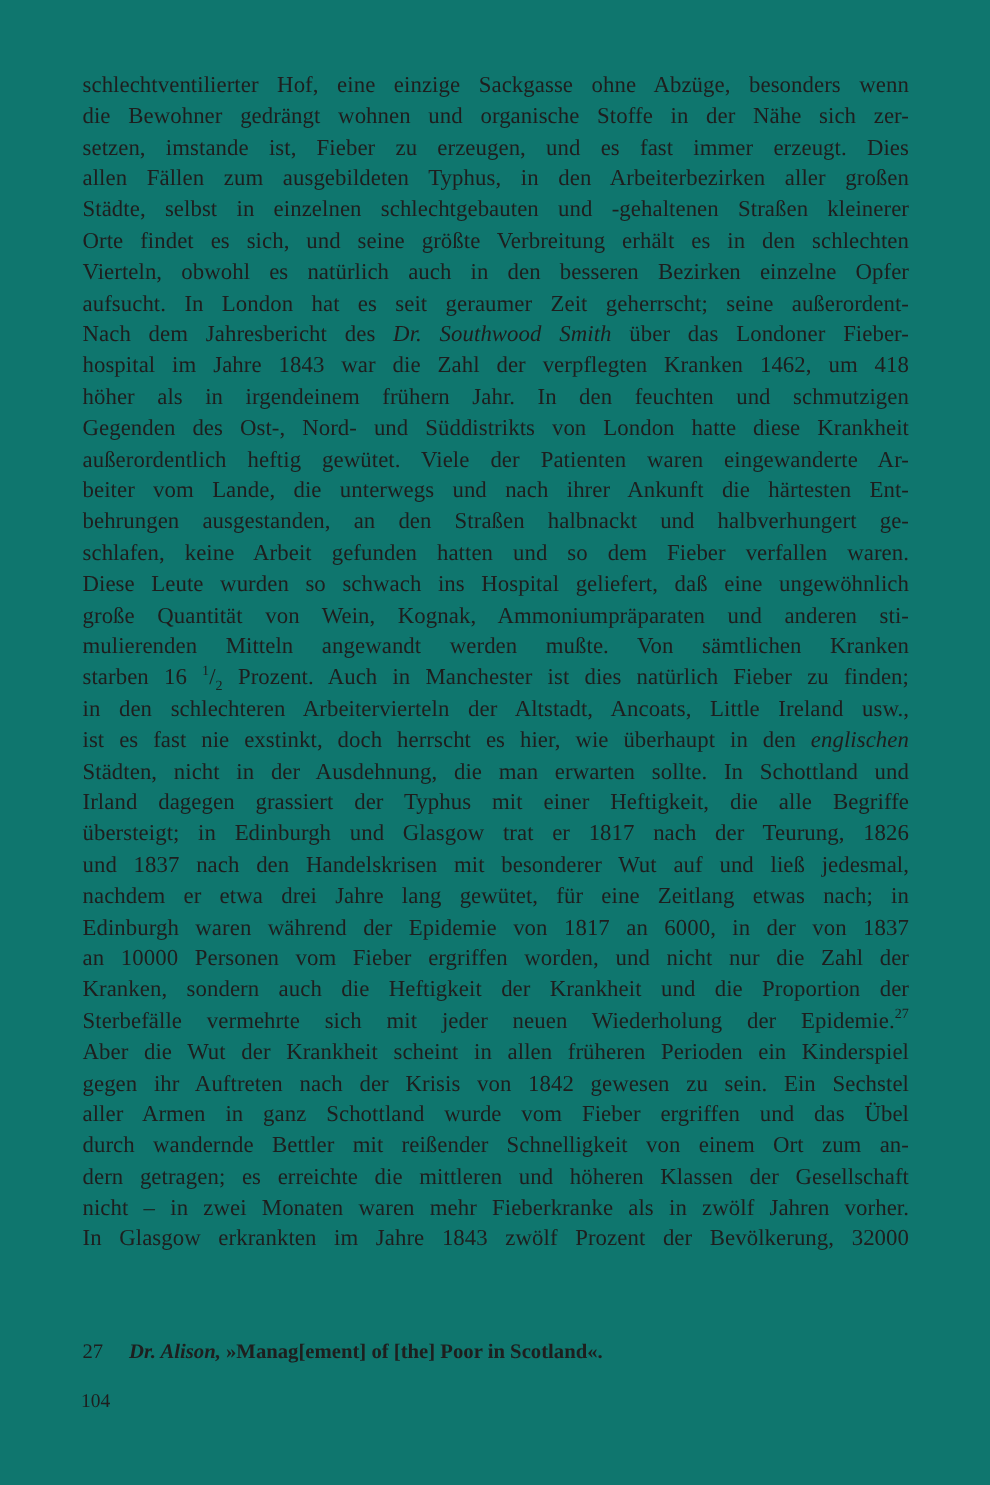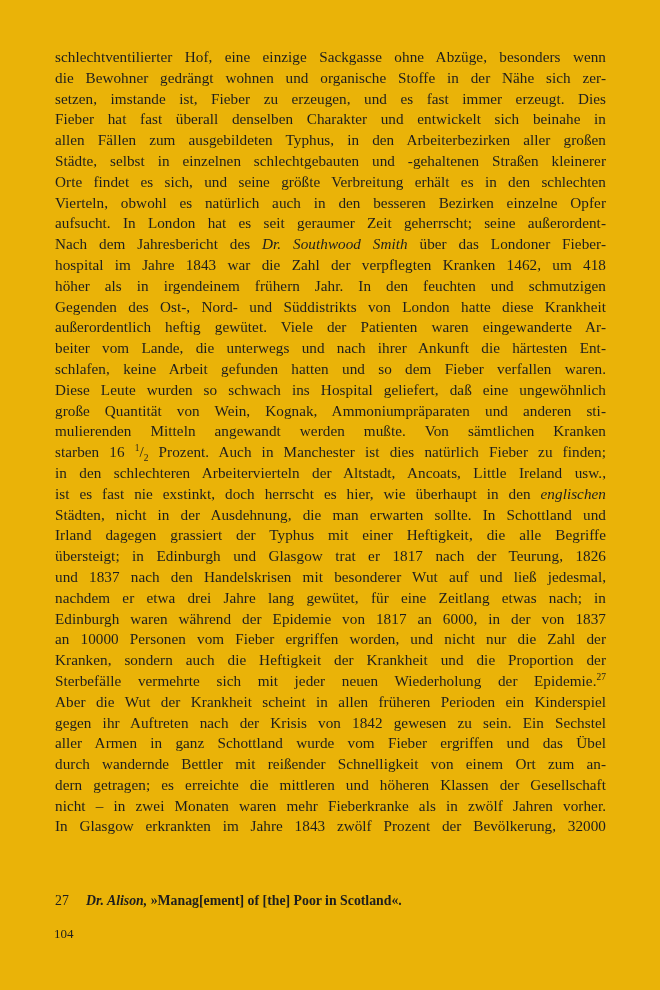--- a/index.html
+++ b/index.html
@@ -7,21 +7,21 @@
   body {
     background: #ffffff;
     color: #1e1e1e;
     font-family: "Liberation Serif", "DejaVu Serif", serif;
     position: relative;
     overflow: hidden;
   }
   .page {
     position: absolute;
     inset: 0;
-    background: #eab308;
+    background: #0f766e;
   }
   .body-text {
     position: absolute;
     left: 55px;
     top: 47px;
     width: 551px;
   }
   .text-line {
     font-size: 15.2px;
     line-height: 20.8px;
@@ -69,32 +69,32 @@
   }
 </style>
 </head>
 <body>
 
 <div class="page">
   <div class="body-text">
       <div class="text-line">schlechtventilierter Hof, eine einzige Sackgasse ohne Abzüge, besonders wenn</div>
       <div class="text-line">die Bewohner gedrängt wohnen und organische Stoffe in der Nähe sich zer-</div>
       <div class="text-line">setzen, imstande ist, Fieber zu erzeugen, und es fast immer erzeugt. Dies</div>
-      <div class="text-line">Fieber hat fast überall denselben Charakter und entwickelt sich beinahe in</div>
       <div class="text-line">allen Fällen zum ausgebildeten Typhus, in den Arbeiterbezirken aller großen</div>
       <div class="text-line">Städte, selbst in einzelnen schlechtgebauten und -gehaltenen Straßen kleinerer</div>
       <div class="text-line">Orte findet es sich, und seine größte Verbreitung erhält es in den schlechten</div>
       <div class="text-line">Vierteln, obwohl es natürlich auch in den besseren Bezirken einzelne Opfer</div>
       <div class="text-line">aufsucht. In London hat es seit geraumer Zeit geherrscht; seine außerordent-</div>
       <div class="text-line"><span class="run-normal">Nach dem Jahresbericht des </span><span class="run-italic">Dr. Southwood Smith</span><span class="run-normal"> über das Londoner Fieber-</span></div>
       <div class="text-line">hospital im Jahre 1843 war die Zahl der verpflegten Kranken 1462, um 418</div>
       <div class="text-line">höher als in irgendeinem frühern Jahr. In den feuchten und schmutzigen</div>
       <div class="text-line">Gegenden des Ost-, Nord- und Süddistrikts von London hatte diese Krankheit</div>
       <div class="text-line">außerordentlich heftig gewütet. Viele der Patienten waren eingewanderte Ar-</div>
       <div class="text-line">beiter vom Lande, die unterwegs und nach ihrer Ankunft die härtesten Ent-</div>
+      <div class="text-line">behrungen ausgestanden, an den Straßen halbnackt und halbverhungert ge-</div>
       <div class="text-line">schlafen, keine Arbeit gefunden hatten und so dem Fieber verfallen waren.</div>
       <div class="text-line">Diese Leute wurden so schwach ins Hospital geliefert, daß eine ungewöhnlich</div>
       <div class="text-line">große Quantität von Wein, Kognak, Ammoniumpräparaten und anderen sti-</div>
       <div class="text-line">mulierenden Mitteln angewandt werden mußte. Von sämtlichen Kranken</div>
       <div class="text-line"><span class="run-normal">starben 16 </span><span class="run-sup">1</span><span class="run-normal">/</span><span class="run-sub">2</span><span class="run-normal"> Prozent. Auch in Manchester ist dies natürlich Fieber zu finden;</span></div>
       <div class="text-line">in den schlechteren Arbeitervierteln der Altstadt, Ancoats, Little Ireland usw.,</div>
       <div class="text-line"><span class="run-normal">ist es fast nie exstinkt, doch herrscht es hier, wie überhaupt in den </span><span class="run-italic">englischen</span></div>
       <div class="text-line">Städten, nicht in der Ausdehnung, die man erwarten sollte. In Schottland und</div>
       <div class="text-line">Irland dagegen grassiert der Typhus mit einer Heftigkeit, die alle Begriffe</div>
       <div class="text-line">übersteigt; in Edinburgh und Glasgow trat er 1817 nach der Teurung, 1826</div>

